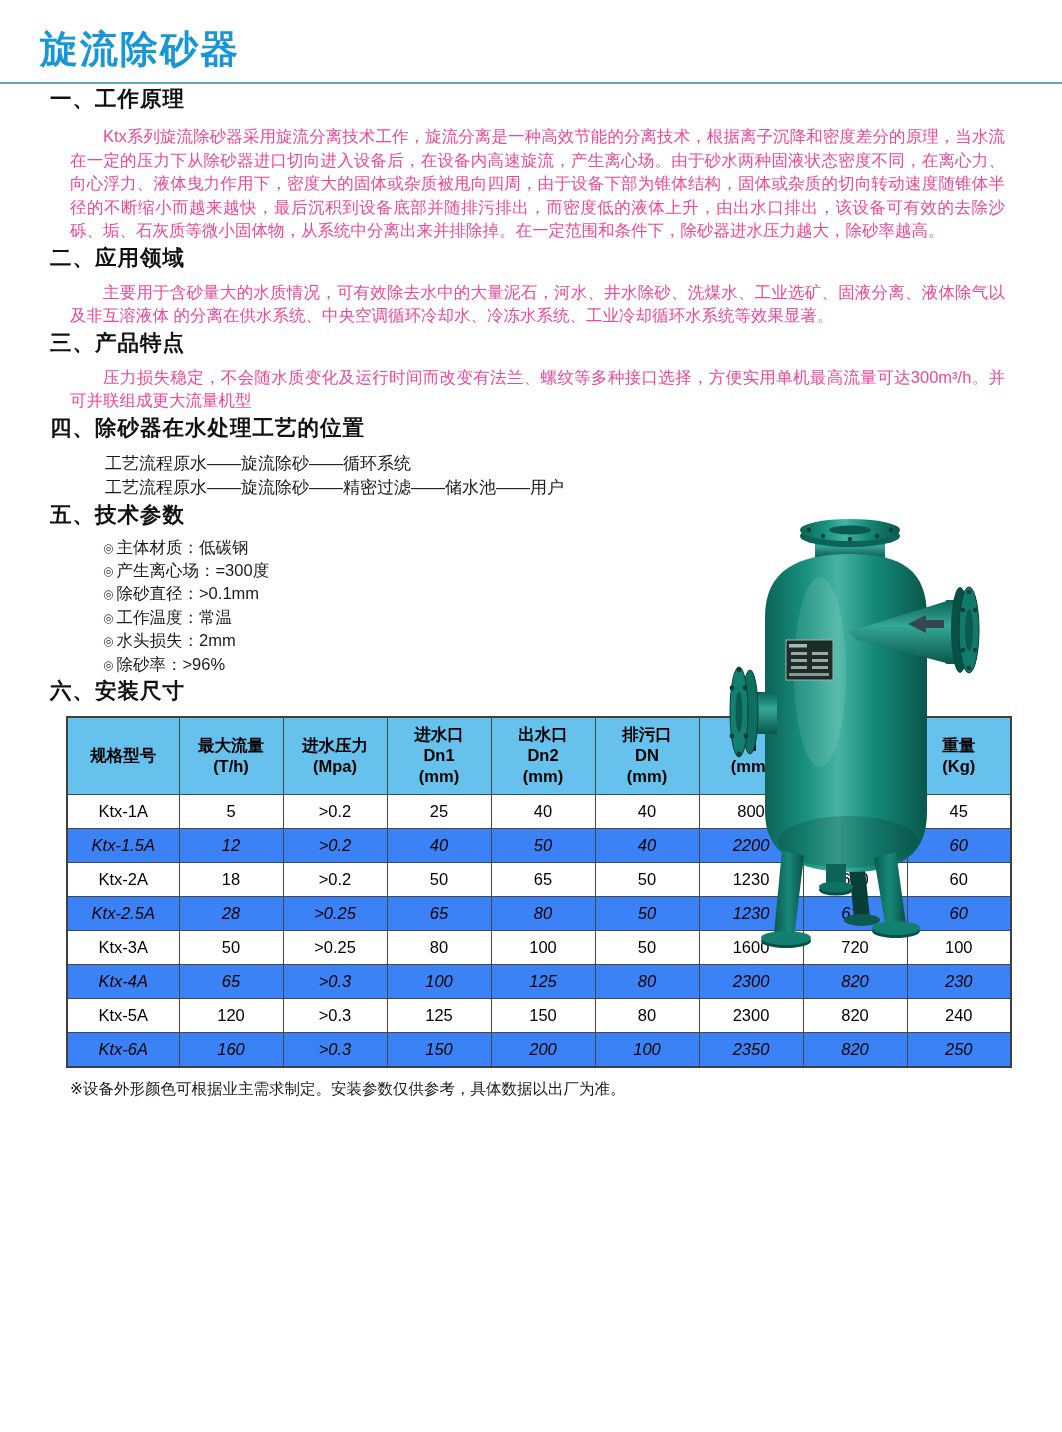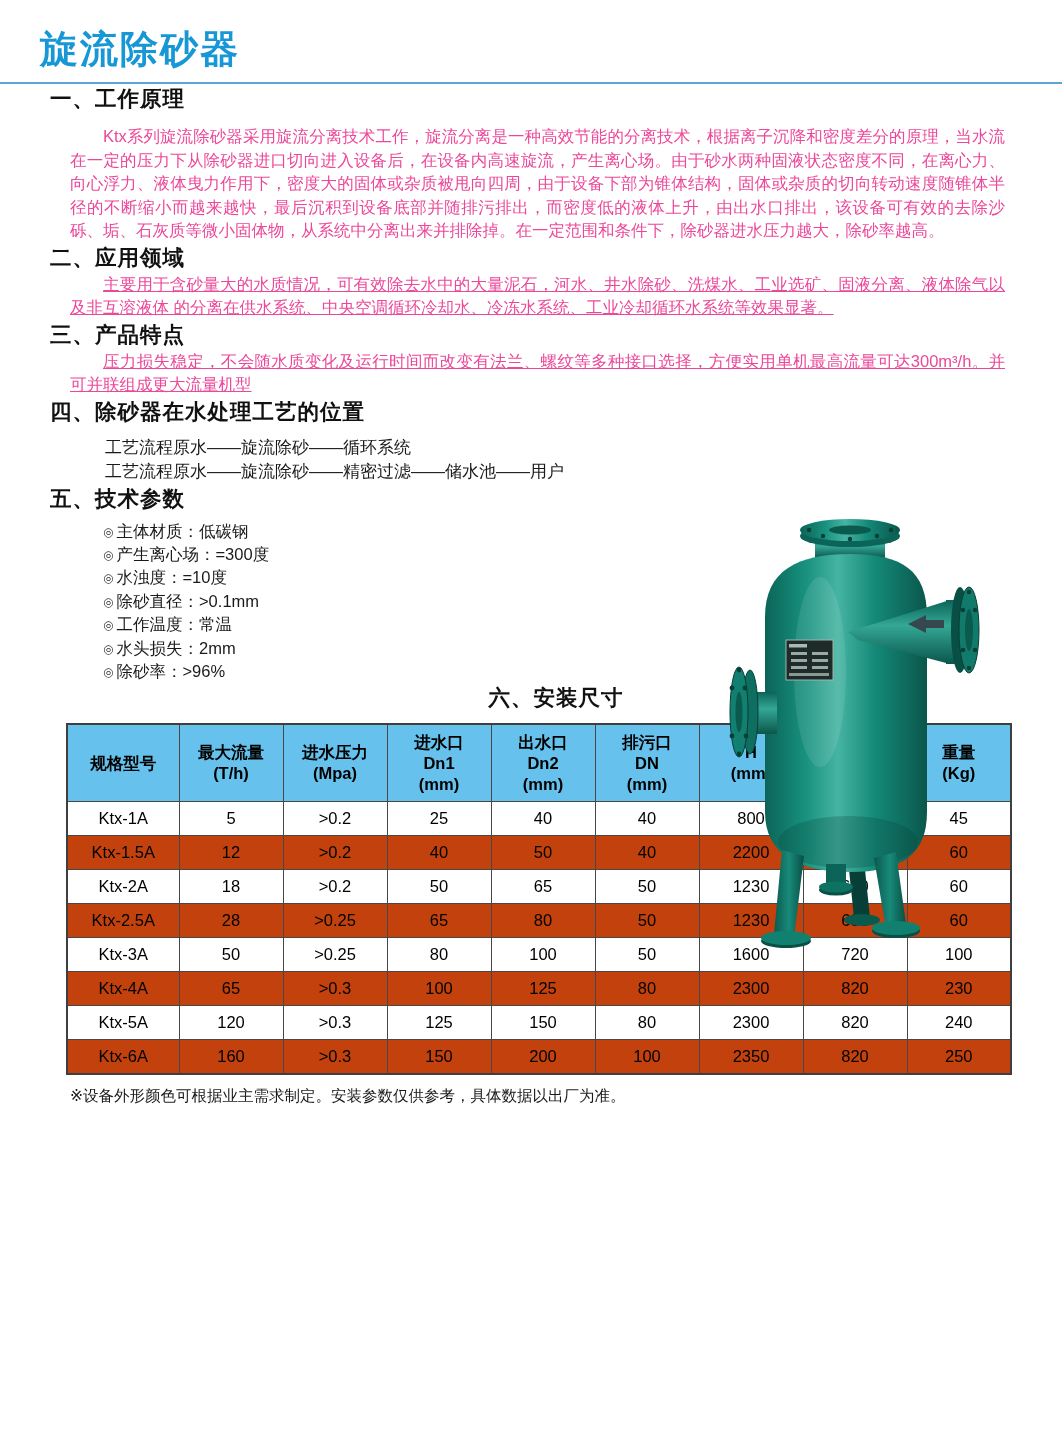--- a/index.html
+++ b/index.html
@@ -17,40 +17,40 @@
   .title-rule{height:2px;background:#58a7d8;margin-top:10px;width:1062px;}
   h2.sec{
     margin:0 0 0 50px;font-size:21.5px;line-height:30px;
     font-weight:bold;color:#111;letter-spacing:1px;
   }
   .mt-s1{margin-top:42px;}
   .mt-s2{margin-top:27px;}
   .mt-s3{margin-top:25px;}
   .mt-s4{margin-top:34px;}
   .mt-s5{margin-top:27px;}
-  .mt-s6{margin-top:26px;text-align:center;}
+  .mt-s6{margin-top:26px;}
   p.body-text{
     margin:11px 57px 0 70px;font-size:16.5px;line-height:23.5px;
     text-indent:2em;text-align:justify;color:#ec4899;
   }
-  p.body-text.tight{margin-top:0;text-decoration:underline;}
+  p.body-text.tight{margin-top:8px;}
   .flow-lines{margin:9px 0 0 105px;font-size:17px;line-height:24px;color:#1a1a1a;}
   .params{margin:6px 0 0 103px;font-size:16.5px;line-height:22.4px;color:#1a1a1a;}
   .param-item .bullet{font-size:12px;margin-right:3px;vertical-align:1px;color:#333;}
   table.spec{
     border-collapse:collapse;table-layout:fixed;
     margin:10px 0 0 66px;width:944px;border:2px solid #3f3f3f;
   }
   table.spec th,table.spec td{
     border:1px solid #474747;text-align:center;vertical-align:middle;
     padding:0;font-size:16.5px;color:#000;overflow:hidden;
   }
   table.spec thead th{background:#66c2ec;height:76px;font-weight:bold;line-height:21px;}
   table.spec tbody td{height:33px;background:#ffffff;font-weight:normal;}
-  table.spec tbody tr.alt td{background:#c2410c;}
+  table.spec tbody tr.alt td{background:#3b82f6;font-style:italic;}
   .hline{display:block;}
   .note{margin:11px 18px 0 70px;font-size:15.5px;color:#1a1a1a;}
   .product-photo{position:absolute;left:698px;top:512px;width:314px;height:446px;}
   .product-photo svg{display:block;width:314px;height:446px;}
 </style>
 </head>
 <body>
 
 <div class="page">
 
@@ -78,21 +78,20 @@
       <div>工艺流程原水——旋流除砂——循环系统</div>
       <div>工艺流程原水——旋流除砂——精密过滤——储水池——用户</div>
     </div>
   </section>
 
   <section>
     <h2 class="sec mt-s5">五、技术参数</h2>
     <div class="params">
       <div class="param-item"><span class="bullet">◎</span><span>主体材质：低碳钢</span></div>
       <div class="param-item"><span class="bullet">◎</span><span>产生离心场：=300度</span></div>
-      <div class="param-item"><span class="bullet">◎</span><span>水浊度：=10度</span></div>
       <div class="param-item"><span class="bullet">◎</span><span>除砂直径：&gt;0.1mm</span></div>
       <div class="param-item"><span class="bullet">◎</span><span>工作温度：常温</span></div>
       <div class="param-item"><span class="bullet">◎</span><span>水头损失：2mm</span></div>
       <div class="param-item"><span class="bullet">◎</span><span>除砂率：&gt;96%</span></div>
     </div>
   </section>
 
   <section>
     <h2 class="sec mt-s6">六、安装尺寸</h2>
 

